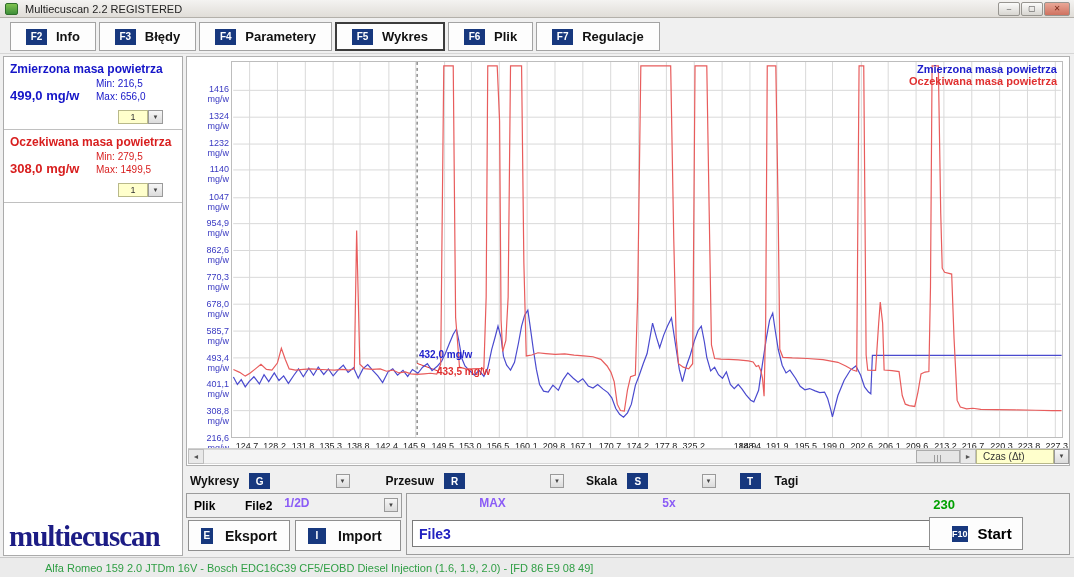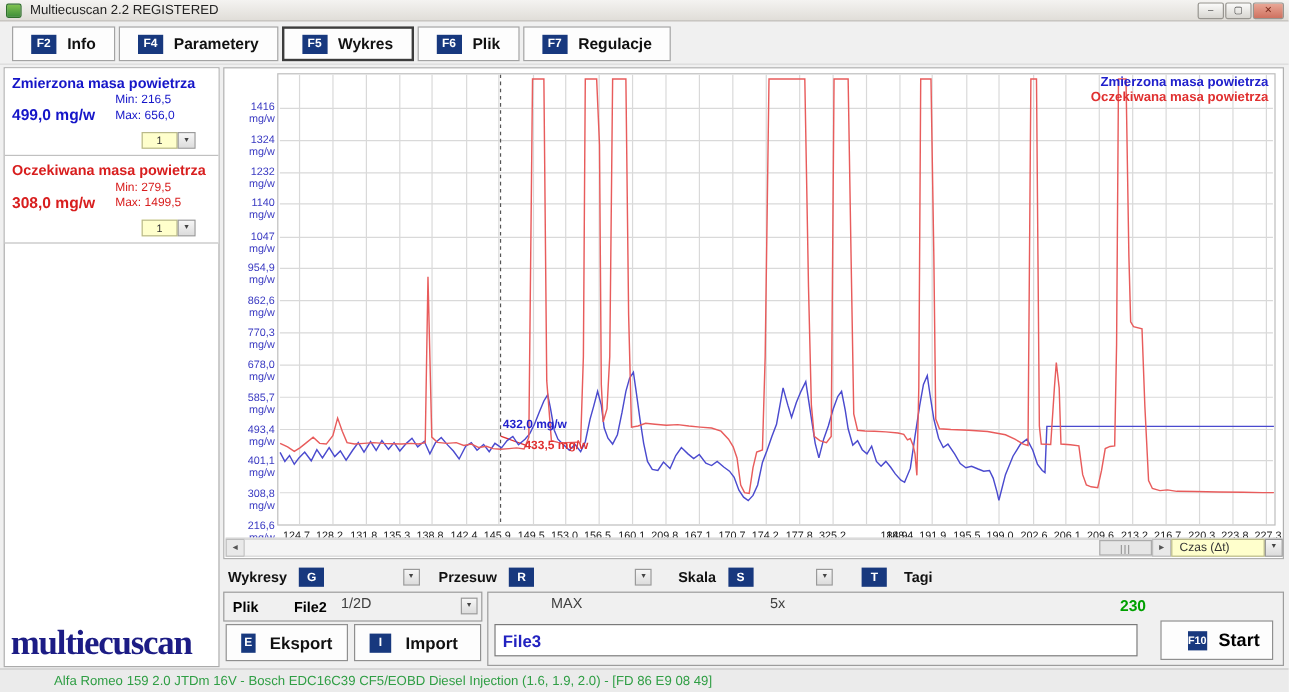--- a/index.html
+++ b/index.html
@@ -67,39 +67,39 @@
   .sb-thumb { position:absolute; right:0; top:0; width:44px; height:100%; background:#e6e6e6;
     border:1px solid #ababab; font-size:8px; color:#777; text-align:center; line-height:13px; letter-spacing:1px; }
   .axis-combo { width:78px; background:#ffffcc; border:1px solid #b9b98a; font-size:10px; color:#333;
     line-height:14px; padding-left:6px; }
   .axis-combo-btn { width:15px; background:linear-gradient(#f6f6f6,#dcdcdc); border:1px solid #9a9a9a;
     font-size:6px; color:#444; text-align:center; line-height:13px; }
 
   
   .controls { position:absolute; left:190px; top:416px; height:22px; display:flex; align-items:center; font-size:12px; }
   .ctl-label { font-weight:bold; color:#111; }
-  .ctl-value { font-weight:normal; color:#404040;margin-top:44px; }
+  .ctl-value { font-weight:bold; color:#8b5cf6;margin-top:44px; }
   .drop-btn { width:14px; height:14px; background:linear-gradient(#f6f6f6,#dcdcdc); border:1px solid #9a9a9a;
     font-size:6px; color:#444; text-align:center; line-height:12px; }
 
   
   .plik-group { position:absolute; left:186px; top:439px; width:216px; height:25px; border:1px solid #9c9c9c; }
   .plik-label { position:absolute; left:7px; top:5px; font-size:12px; font-weight:bold; }
   .plik-value { position:absolute; left:58px; top:5px; font-size:12px; font-weight:bold; }
   .plik-drop { position:absolute; right:3px; top:4px; }
   .btn { position:absolute; display:flex; align-items:center; gap:12px; padding:0 12px;
     background:#fdfdfd; border:1px solid #8f8f8f; font-size:14px; font-weight:bold; color:#111; }
   .btn-eksport { left:188px; top:466px; width:102px; height:31px; }
   .btn-import  { left:295px; top:466px; width:106px; height:31px; }
   .run-group { position:absolute; left:406px; top:439px; width:664px; height:62px; border:1px solid #9c9c9c; }
   .counter { position:absolute; right:114px; top:3px; font-size:13px; font-weight:bold; color:#00a000; }
   .file-input { position:absolute; left:5px; top:26px; width:536px; height:27px; border:1px solid #7a7a7a;
     font-family:"Liberation Sans","DejaVu Sans",sans-serif; font-size:14px; font-weight:bold; color:#2222c0;
     padding-left:6px; background:#fff; }
-  .btn-start { left:560px; top:23px; width:94px; height:33px; position:absolute; display:flex;
+  .btn-start { left:522px; top:23px; width:94px; height:33px; position:absolute; display:flex;
     align-items:center; gap:10px; padding:0 22px; background:#fdfdfd; border:1px solid #8f8f8f;
     font-size:15px; font-weight:bold; }
   .badge-f10 { width:26px; height:16px; font-size:9px; }
 
   
   .statusbar { position:absolute; left:0; top:557px; width:1074px; height:20px; background:#ebebeb;
     border-top:1px solid #c9c9c9; }
   .status-text { position:absolute; left:45px; top:4px; font-size:11px; color:#2f9e44; }
 </style>
 </head>
@@ -115,20 +115,24 @@
       <div class="winbtn">▢</div>
       <div class="winbtn close">✕</div>
     </div>
   </div>
 
   <div class="tabbar">
     <div class="tabs">
       <div class="tab">
         <span class="badge">F2</span>
         <span>Info</span>
+      </div>
+      <div class="tab">
+        <span class="badge">F3</span>
+        <span>Błędy</span>
       </div>
       <div class="tab">
         <span class="badge">F4</span>
         <span>Parametery</span>
       </div>
       <div class="tab selected">
         <span class="badge">F5</span>
         <span>Wykres</span>
       </div>
       <div class="tab">
@@ -287,21 +291,21 @@
         <div class="axis-combo">Czas (Δt)</div>
         <div class="axis-combo-btn">▼</div>
       </div>
     </div>
 
     <div class="controls">
       <span class="ctl-label">Wykresy</span>
       <span class="badge" style="margin-left:10px">G</span>
       <span class="ctl-value" style="margin-left:14px">1/2D</span>
       <span class="drop-btn" style="margin-left:26px">▼</span>
-      <span class="ctl-label" style="margin-left:16px">Przesuw</span>
+      <span class="ctl-label" style="margin-left:36px">Przesuw</span>
       <span class="badge" style="margin-left:10px">R</span>
       <span class="ctl-value" style="margin-left:14px">MAX</span>
       <span class="drop-btn" style="margin-left:44px">▼</span>
       <span class="ctl-label" style="margin-left:22px">Skala</span>
       <span class="badge" style="margin-left:10px">S</span>
       <span class="ctl-value" style="margin-left:14px">5x</span>
       <span class="drop-btn" style="margin-left:26px">▼</span>
       <span class="badge" style="margin-left:24px">T</span>
       <span class="ctl-label" style="margin-left:14px">Tagi</span>
     </div>

